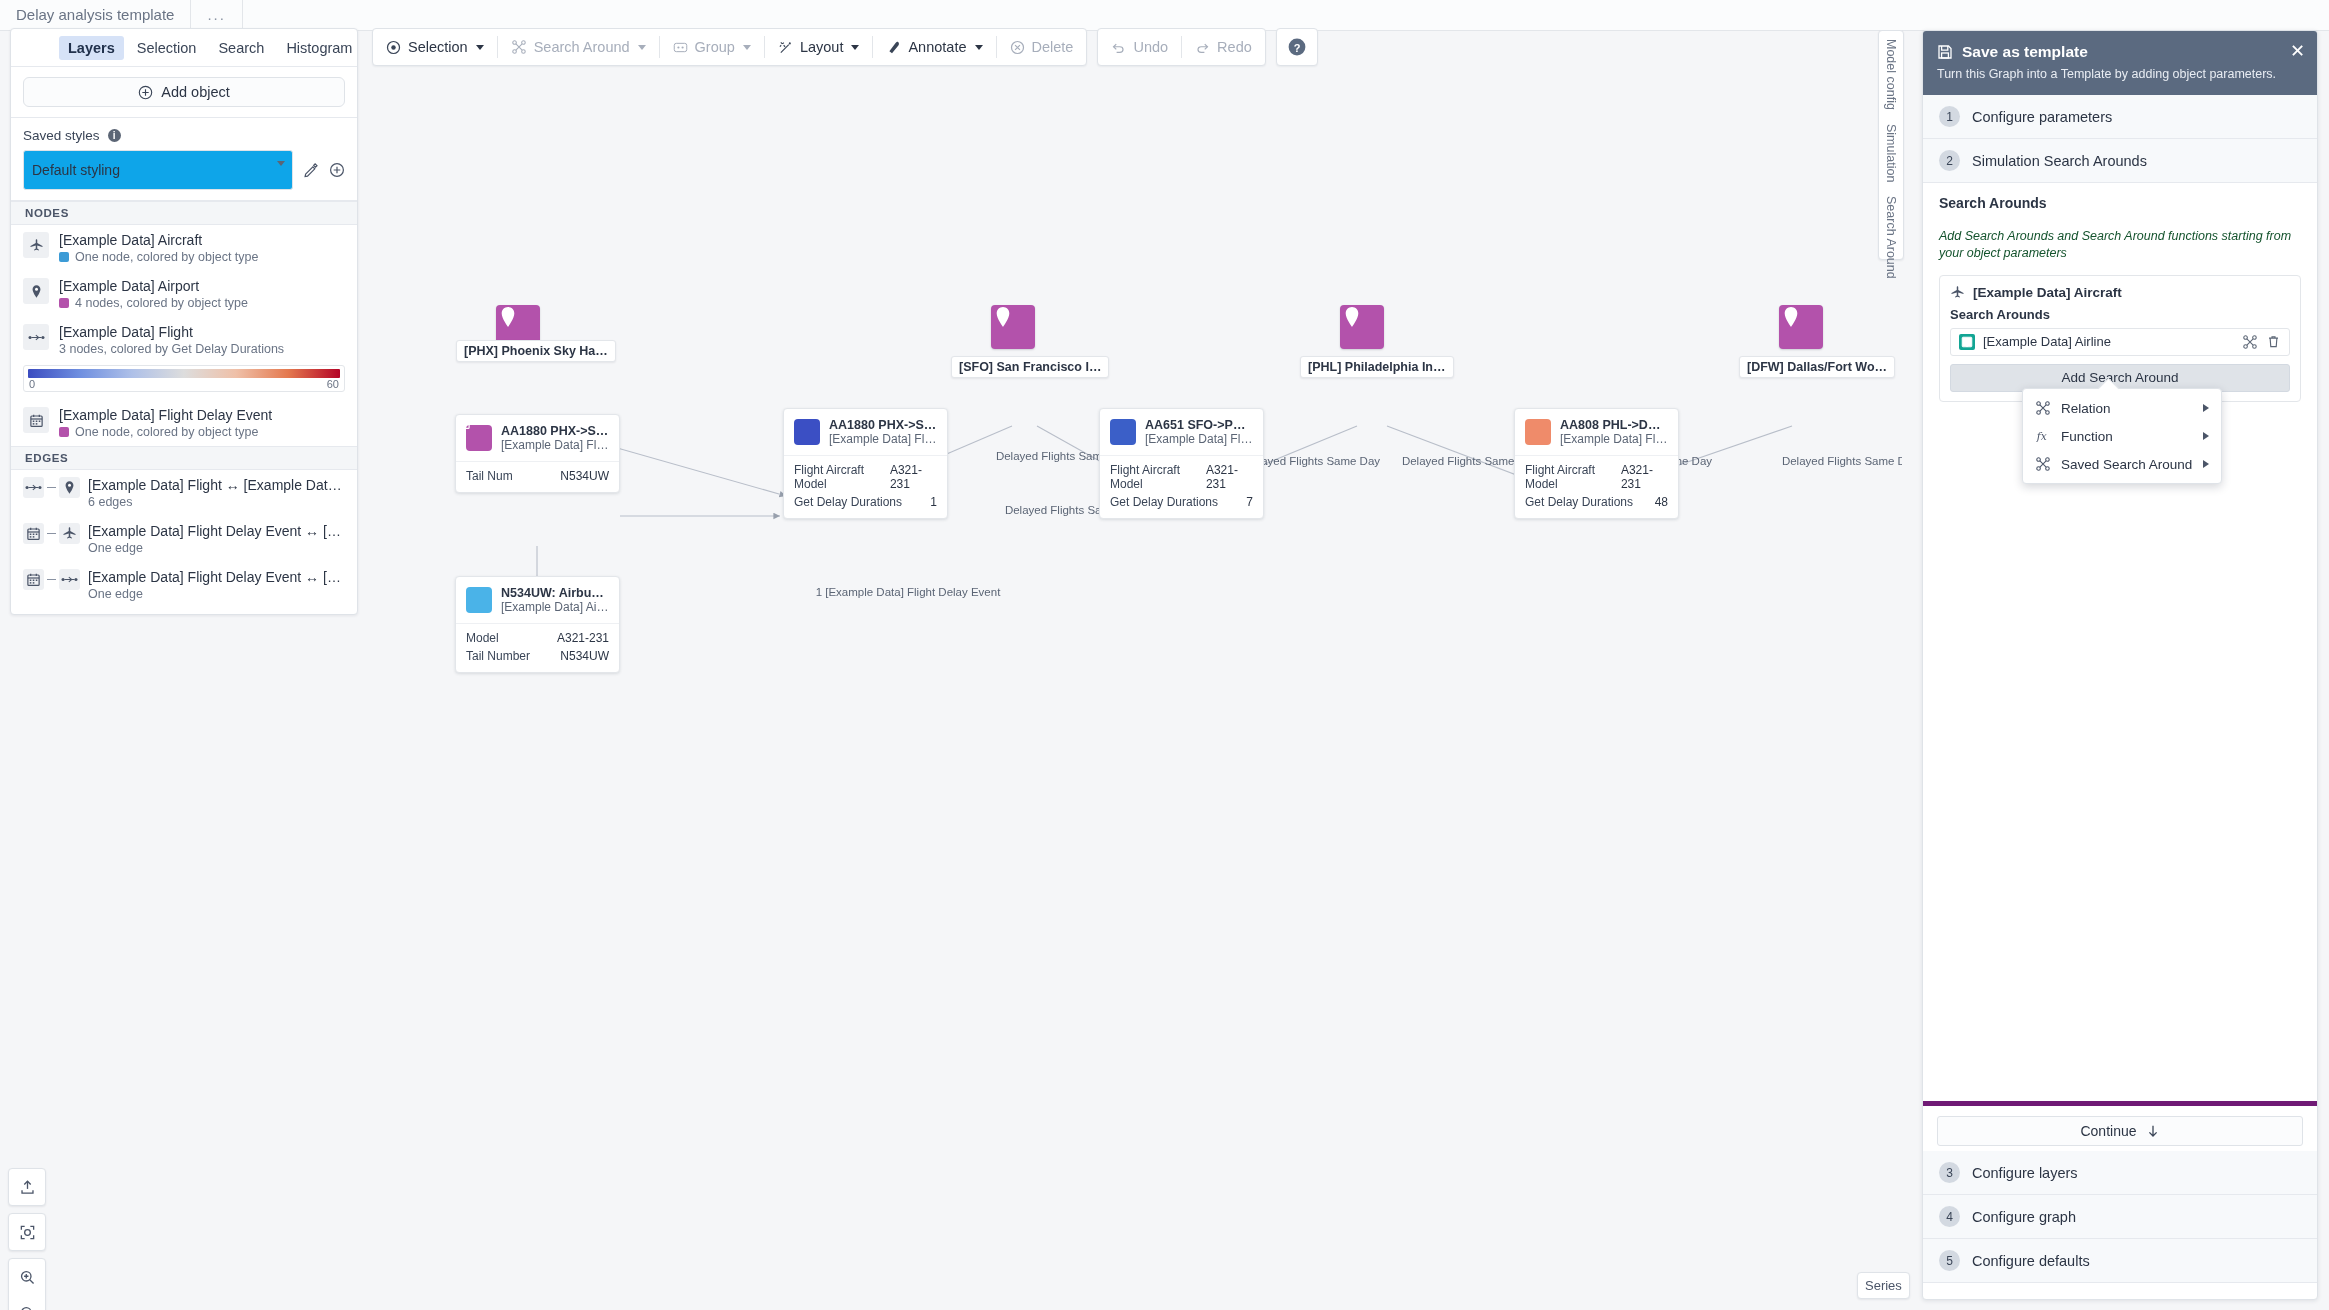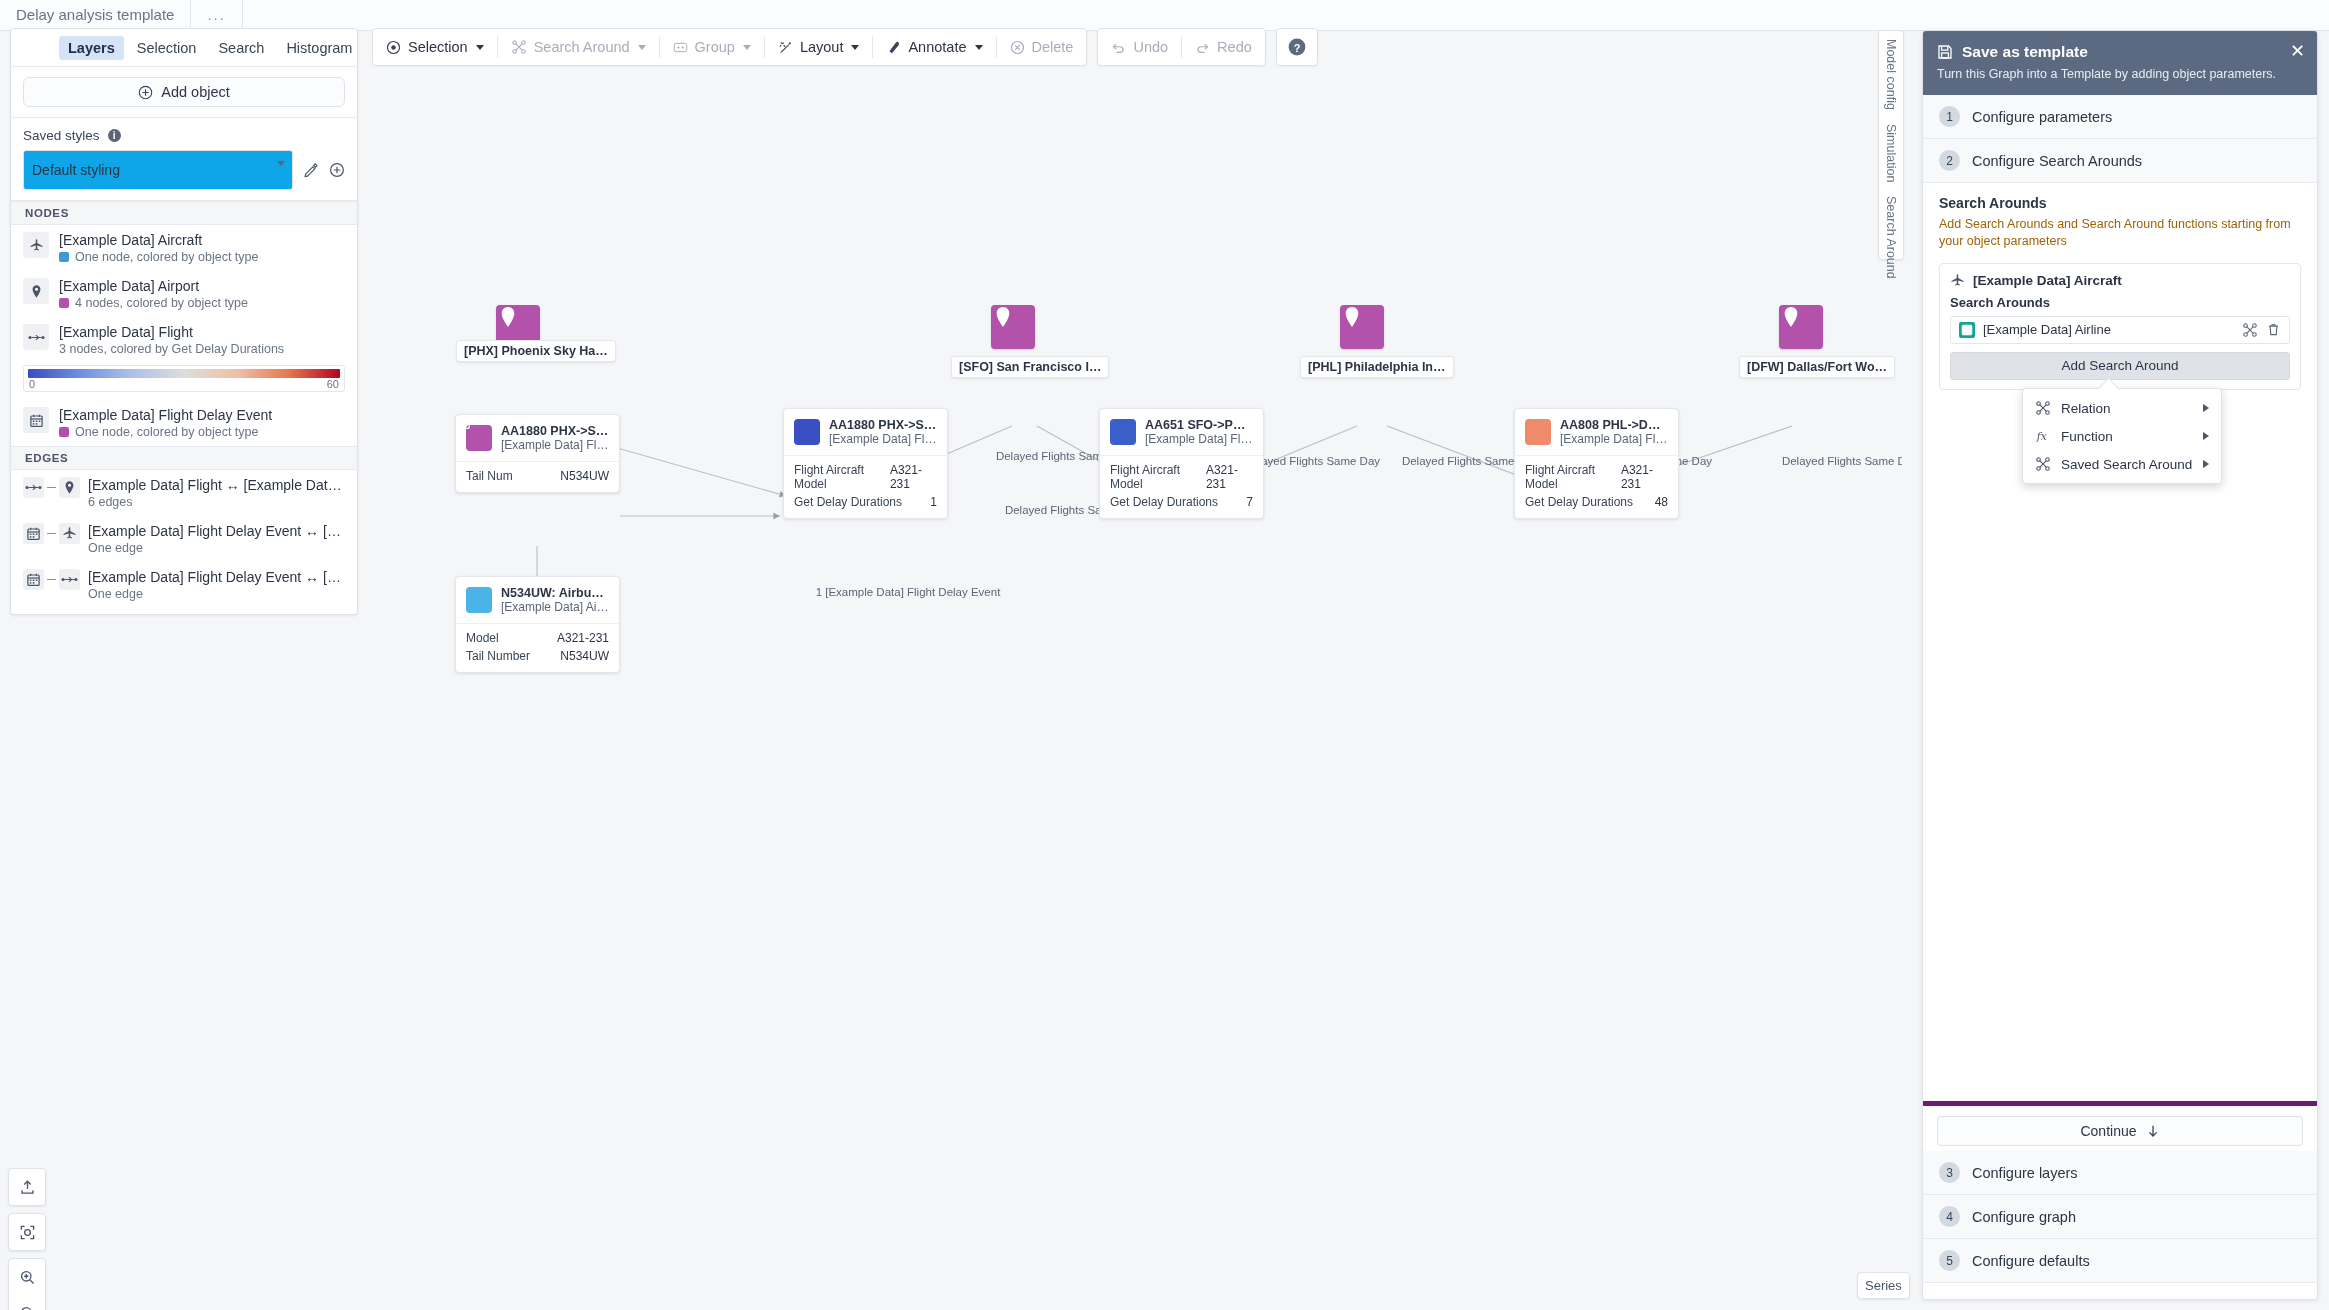--- a/index.html
+++ b/index.html
@@ -164,21 +164,21 @@
   .step{
     display:flex; align-items:center; gap:12px; padding:11px 16px; font-size:14.5px; color:#2c3545;
     border-bottom:1px solid #e6e9ee; background:#f7f9fb; cursor:pointer;
   }
   .step-n{
     width:21px;height:21px;border-radius:50%;background:#d3d9e1;color:#3a4557;
     font-size:12px; display:flex;align-items:center;justify-content:center; flex:0 0 21px;
   }
   .rp-body{ padding:12px 16px 8px; }
   .rp-h{ font-size:14px; font-weight:700; color:#2c3545; }
-  .rp-p{ font-size:12.5px; color:#a16207; margin-top:5px; line-height:1.35;}
+  .rp-p{ font-size:12.5px; color:#14532d; margin-top:17px; line-height:1.35;font-style:italic;}
   .sa-box{ border:1px solid #e3e6ea; border-radius:4px; padding:9px 10px; margin-top:13px; }
   .sa-obj{ display:flex; align-items:center; gap:8px; font-size:13.5px; font-weight:700; color:#2c3545;}
   .sa-sub{ font-size:13px; font-weight:700; color:#2c3545; margin:7px 0 6px;}
   .sa-item{
     display:flex; align-items:center; gap:8px; border:1px solid #e3e6ea; border-radius:3px;
     padding:5px 8px; font-size:13px; color:#2c3545; background:#fff;
   }
   .sa-item .sp{ flex:1; }
   .sa-item .act{ color:#5b6575; cursor:pointer; display:flex; align-items:center;}
   .sa-add{
@@ -774,21 +774,21 @@
     <div id="rp-close">✕</div>
   </div>
 
   <div id="steps-top">
       <div class="step">
         <span class="step-n">1</span>
         <span>Configure parameters</span>
       </div>
       <div class="step">
         <span class="step-n">2</span>
-        <span>Configure Search Arounds</span>
+        <span>Simulation Search Arounds</span>
       </div>
     </div>
 
   <div class="rp-body">
     <div class="rp-h">Search Arounds</div>
     <div class="rp-p">Add Search Arounds and Search Around functions starting from your object parameters</div>
 
     <div class="sa-box">
       <div class="sa-obj">
         <span class="icn">

